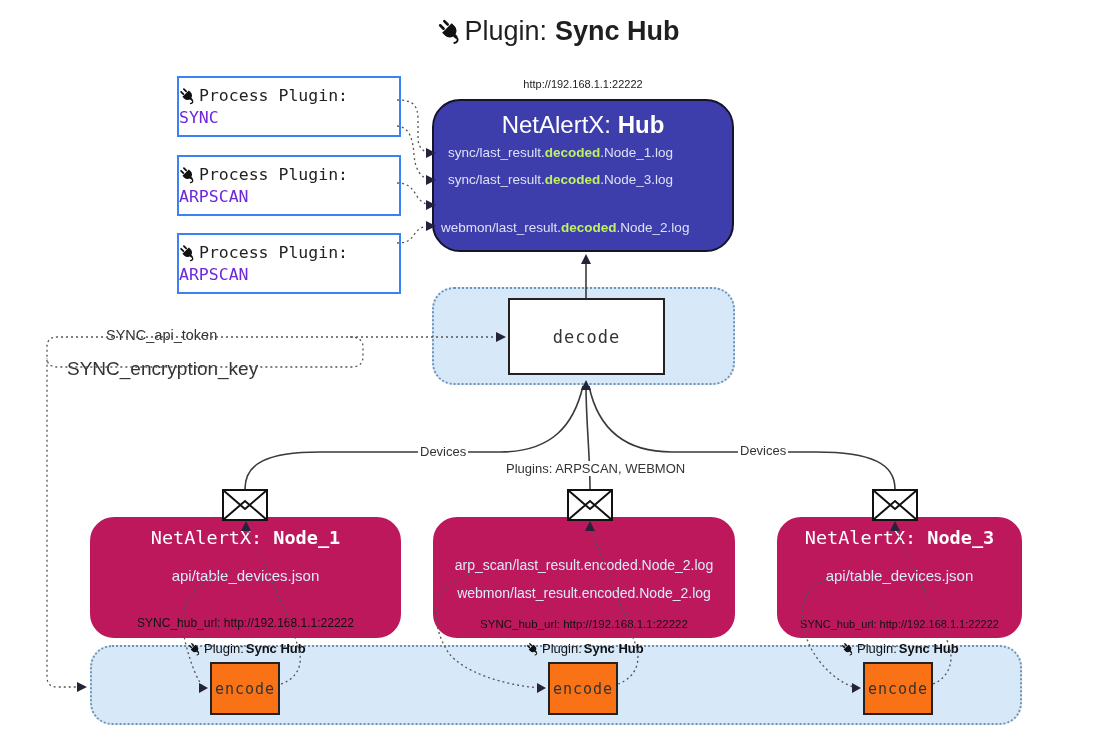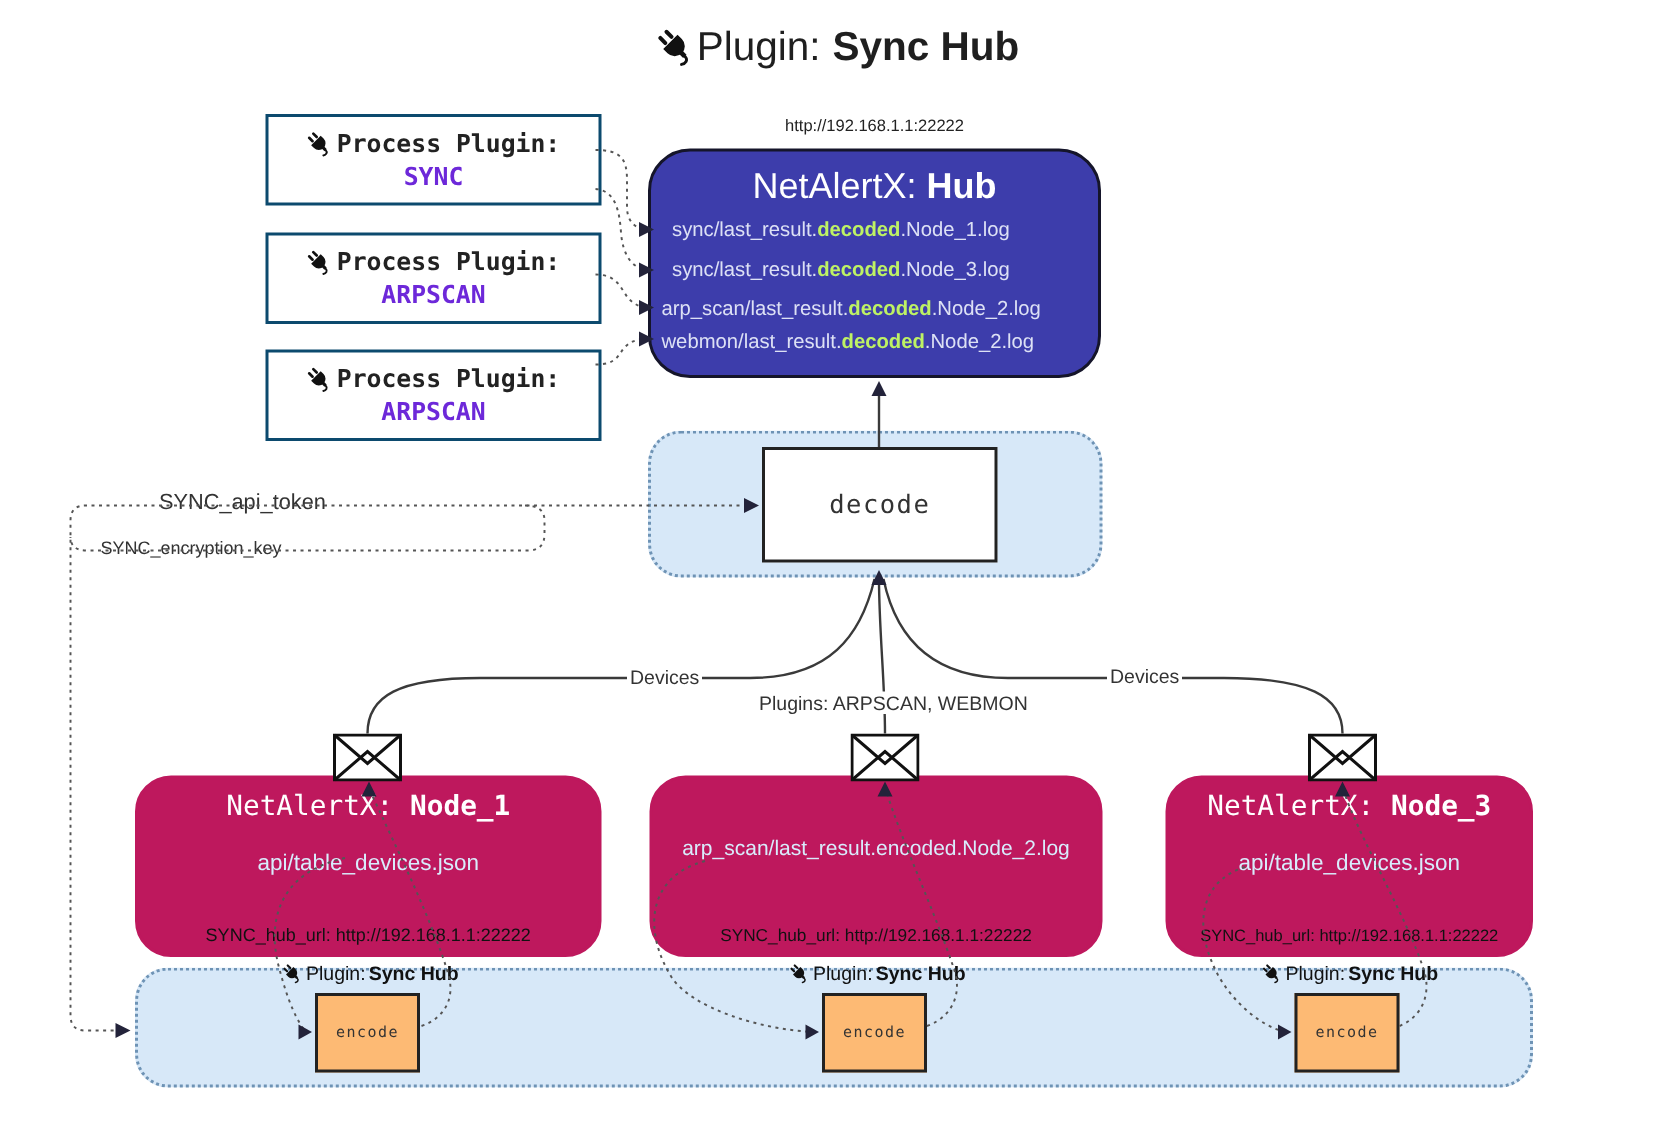--- a/index.html
+++ b/index.html
@@ -7,22 +7,22 @@
           font-family:"Liberation Sans","DejaVu Sans",sans-serif;color:#1a1a1a;}
   .abs{position:absolute;}
 
   
   .title{left:0;top:16px;width:100%;display:flex;justify-content:center;align-items:center;
          font-size:27px;color:#1f1f1f;}
   .title .t2{font-weight:700;margin-left:8px;}
   .plug{display:inline-block;vertical-align:middle;}
 
   
-  .pbox{left:177px;width:220px;height:57px;background:#fff;border:2px solid #0c4a6e;
-        display:flex;flex-direction:column;justify-content:center;align-items:center;font-weight:bold;}
+  .pbox{left:177px;width:220px;height:57px;background:#fff;border:2px solid #3b82f6;
+        display:flex;flex-direction:column;justify-content:center;}
   .pline1{font-family:"DejaVu Sans Mono",monospace;font-size:16.5px;color:#222;display:flex;align-items:center;gap:2px;}
   .pline2{font-family:"DejaVu Sans Mono",monospace;font-size:16.5px;color:#6d28d9;margin-top:3px;}
 
   
   .huburl{left:432px;top:78px;width:302px;text-align:center;font-size:11px;color:#222;}
   .hub{left:432px;top:99px;width:302px;height:153px;background:#3d3dab;border:2px solid #15152a;
        border-radius:28px;box-sizing:border-box;}
   .hubtitle{left:0;top:10px;width:100%;text-align:center;font-family:Liberation Sans, sans-serif;
             font-size:24px;color:#fff;}
   .hubtitle b{font-weight:700;}
@@ -49,23 +49,23 @@
   .nodeurl{position:absolute;left:0;bottom:6px;width:100%;text-align:center;font-size:11.5px;color:#111;white-space:nowrap;margin-top:35px;}
 
   
   .envwrap{width:46px;height:32px;z-index:6;}
 
   
   .bcont{left:90px;top:645px;width:932px;height:80px;background:#d7e8f8;
          border:2px dotted #6e93b5;border-radius:22px;box-sizing:border-box;z-index:1;}
   .elabel{position:absolute;top:641px;display:flex;align-items:center;gap:2px;font-size:13px;color:#111;z-index:2;white-space:nowrap;}
   .elabel b{font-weight:700;}
-  .ebox{position:absolute;top:662px;width:70px;height:53px;background:#fdba74;border:2px solid #222;
+  .ebox{position:absolute;top:662px;width:70px;height:53px;background:#f97316;border:2px solid #222;
         box-sizing:border-box;display:flex;align-items:center;justify-content:center;
-        font-family:"DejaVu Sans Mono",monospace;font-size:10px;letter-spacing:1px;color:#333;z-index:2;}
+        font-family:"DejaVu Sans Mono",monospace;font-size:15px;letter-spacing:1px;color:#333;z-index:2;}
 
   .z1{z-index:1}.z2{z-index:2}.z4{z-index:4}
   #lines{left:0;top:0;width:1117px;height:754px;z-index:3;pointer-events:none;}
 </style>
 </head>
 <body>
 
 <div id="canvas">
 
   <svg style="position:absolute;width:0;height:0" aria-hidden="true">
@@ -165,41 +165,41 @@
         <span>Process Plugin:</span>
       </div>
     <div class="pline2">ARPSCAN</div>
   </div>
 
   <div class="abs huburl">http://192.168.1.1:22222</div>
   <div class="abs hub z2">
     <div class="abs hubtitle"><span>NetAlertX:</span> <b>Hub</b></div>
     <div class="hublog" style="left:14px;top:44px"><span>sync/last_result.</span><b>decoded</b><span>.Node_1.log</span></div>
     <div class="hublog" style="left:14px;top:71px"><span>sync/last_result.</span><b>decoded</b><span>.Node_3.log</span></div>
-    <div class="hublog" style="left:7px;top:97px"><span>arp_scan/last_result.</span><b>decoded</b><span>.Node_2.log</span></div>
     <div class="hublog" style="left:7px;top:119px"><span>webmon/last_result.</span><b>decoded</b><span>.Node_2.log</span></div>
   </div>
 
   <div class="abs dcont z1"></div>
   <div class="abs dbox z2">decode</div>
 
   <div class="abs linelabel" style="left:103px;top:327px;font-size:14.5px">SYNC_api_token</div>
-  <div class="abs linelabel" style="left:64px;top:358px;font-size:12px">SYNC_encryption_key</div>
+  <div class="abs linelabel" style="left:64px;top:358px;font-size:19px">SYNC_encryption_key</div>
 
   <div class="abs small-label z4" style="left:418px;top:444px">Devices</div>
   <div class="abs small-label z4" style="left:738px;top:443px">Devices</div>
   <div class="abs small-label z4" style="left:504px;top:461px">Plugins: ARPSCAN, WEBMON</div>
 
   <div class="abs node z2" style="left:90px;width:311px">
     <div class="abs nodetitle"><span>NetAlertX:</span> <b>Node_1</b></div>
     <div class="nodefile" style="top:48px;font-size:15px">api/table_devices.json</div>
     <div class="nodeurl" style="font-size:12px">SYNC_hub_url: http://192.168.1.1:22222</div>
   </div>
   <div class="abs node z2" style="left:433px;width:302px">
     <div class="nodefile" style="top:38px">arp_scan/last_result.encoded.Node_2.log</div>
+    <div class="nodefile" style="top:66px">webmon/last_result.encoded.Node_2.log</div>
     <div class="nodeurl">SYNC_hub_url: http://192.168.1.1:22222</div>
   </div>
   <div class="abs node z2" style="left:777px;width:245px">
     <div class="abs nodetitle"><span>NetAlertX:</span> <b>Node_3</b></div>
     <div class="nodefile" style="top:48px;font-size:15px">api/table_devices.json</div>
     <div class="nodeurl" style="font-size:11px">SYNC_hub_url: http://192.168.1.1:22222</div>
   </div>
 
   <div class="abs envwrap" style="left:222px;top:489px">
     <svg viewBox="0 0 46 32" width="46" height="32">

